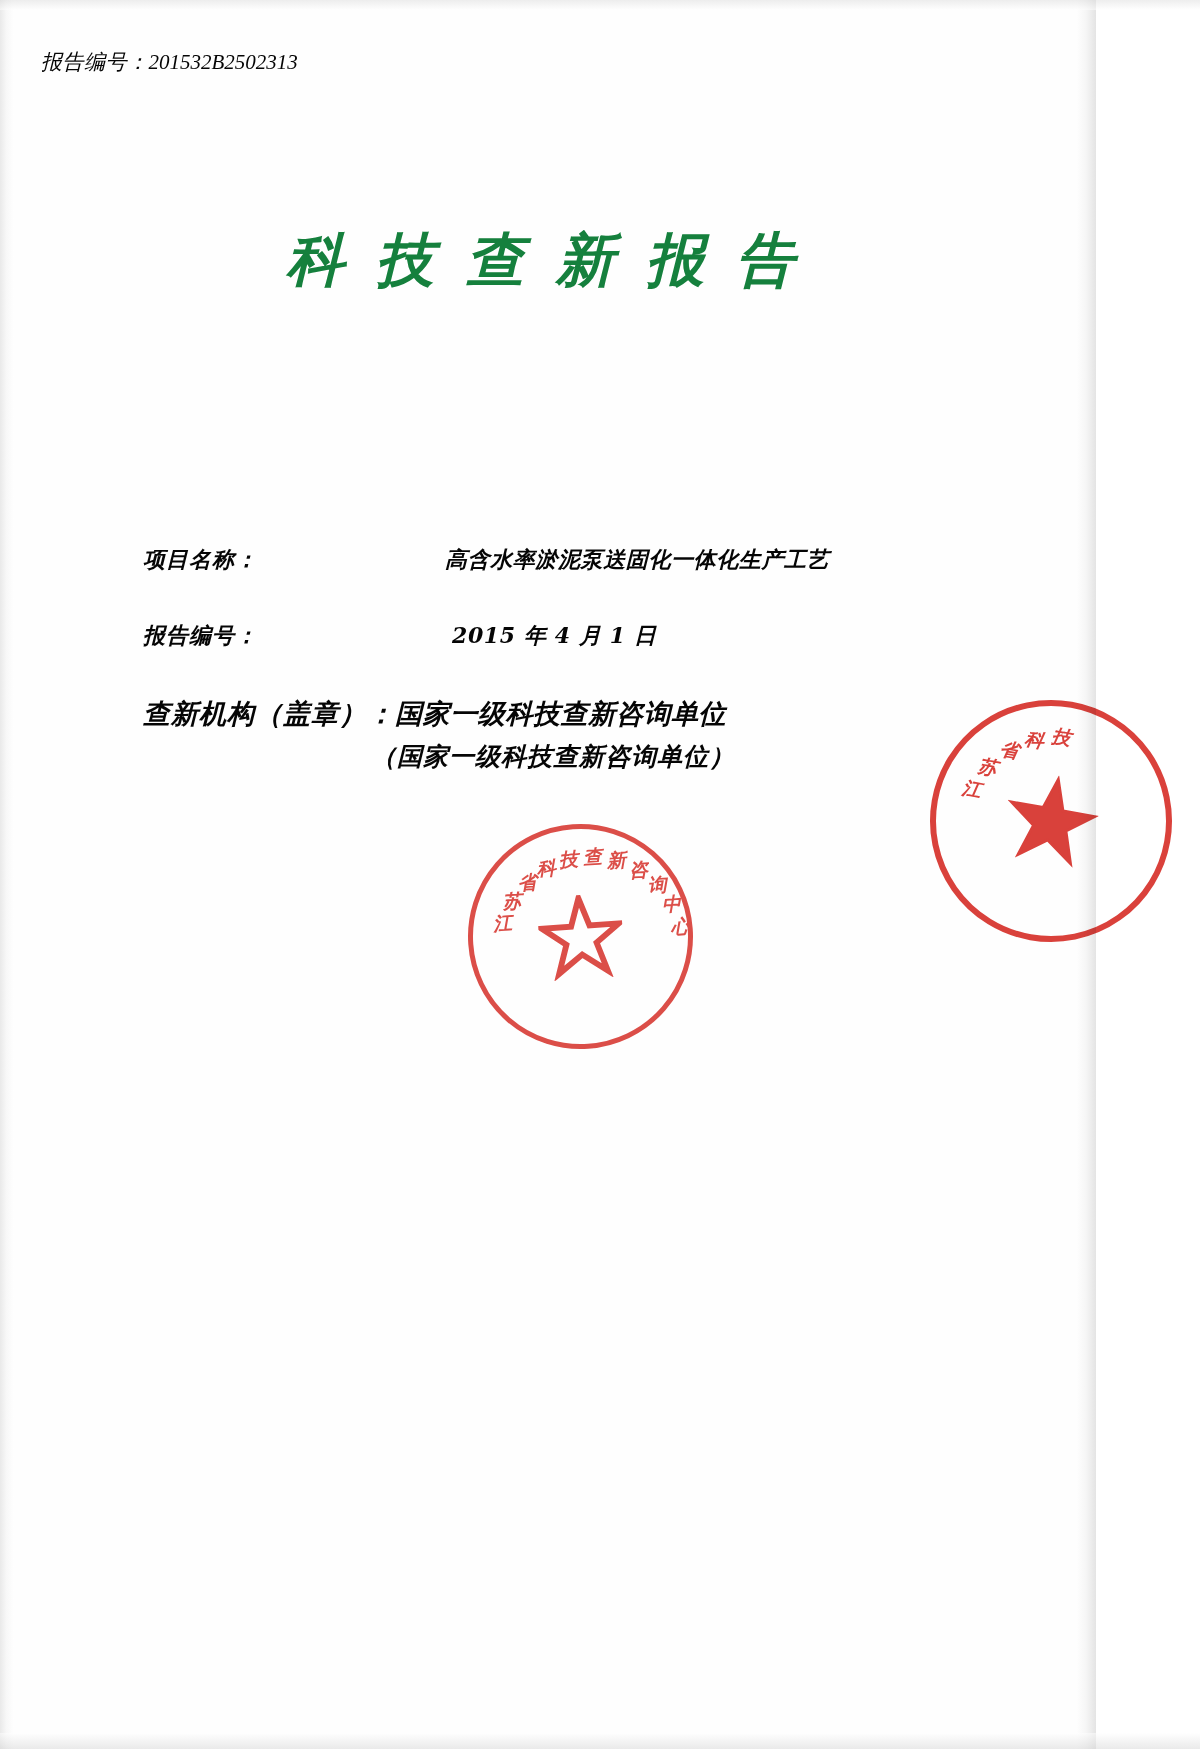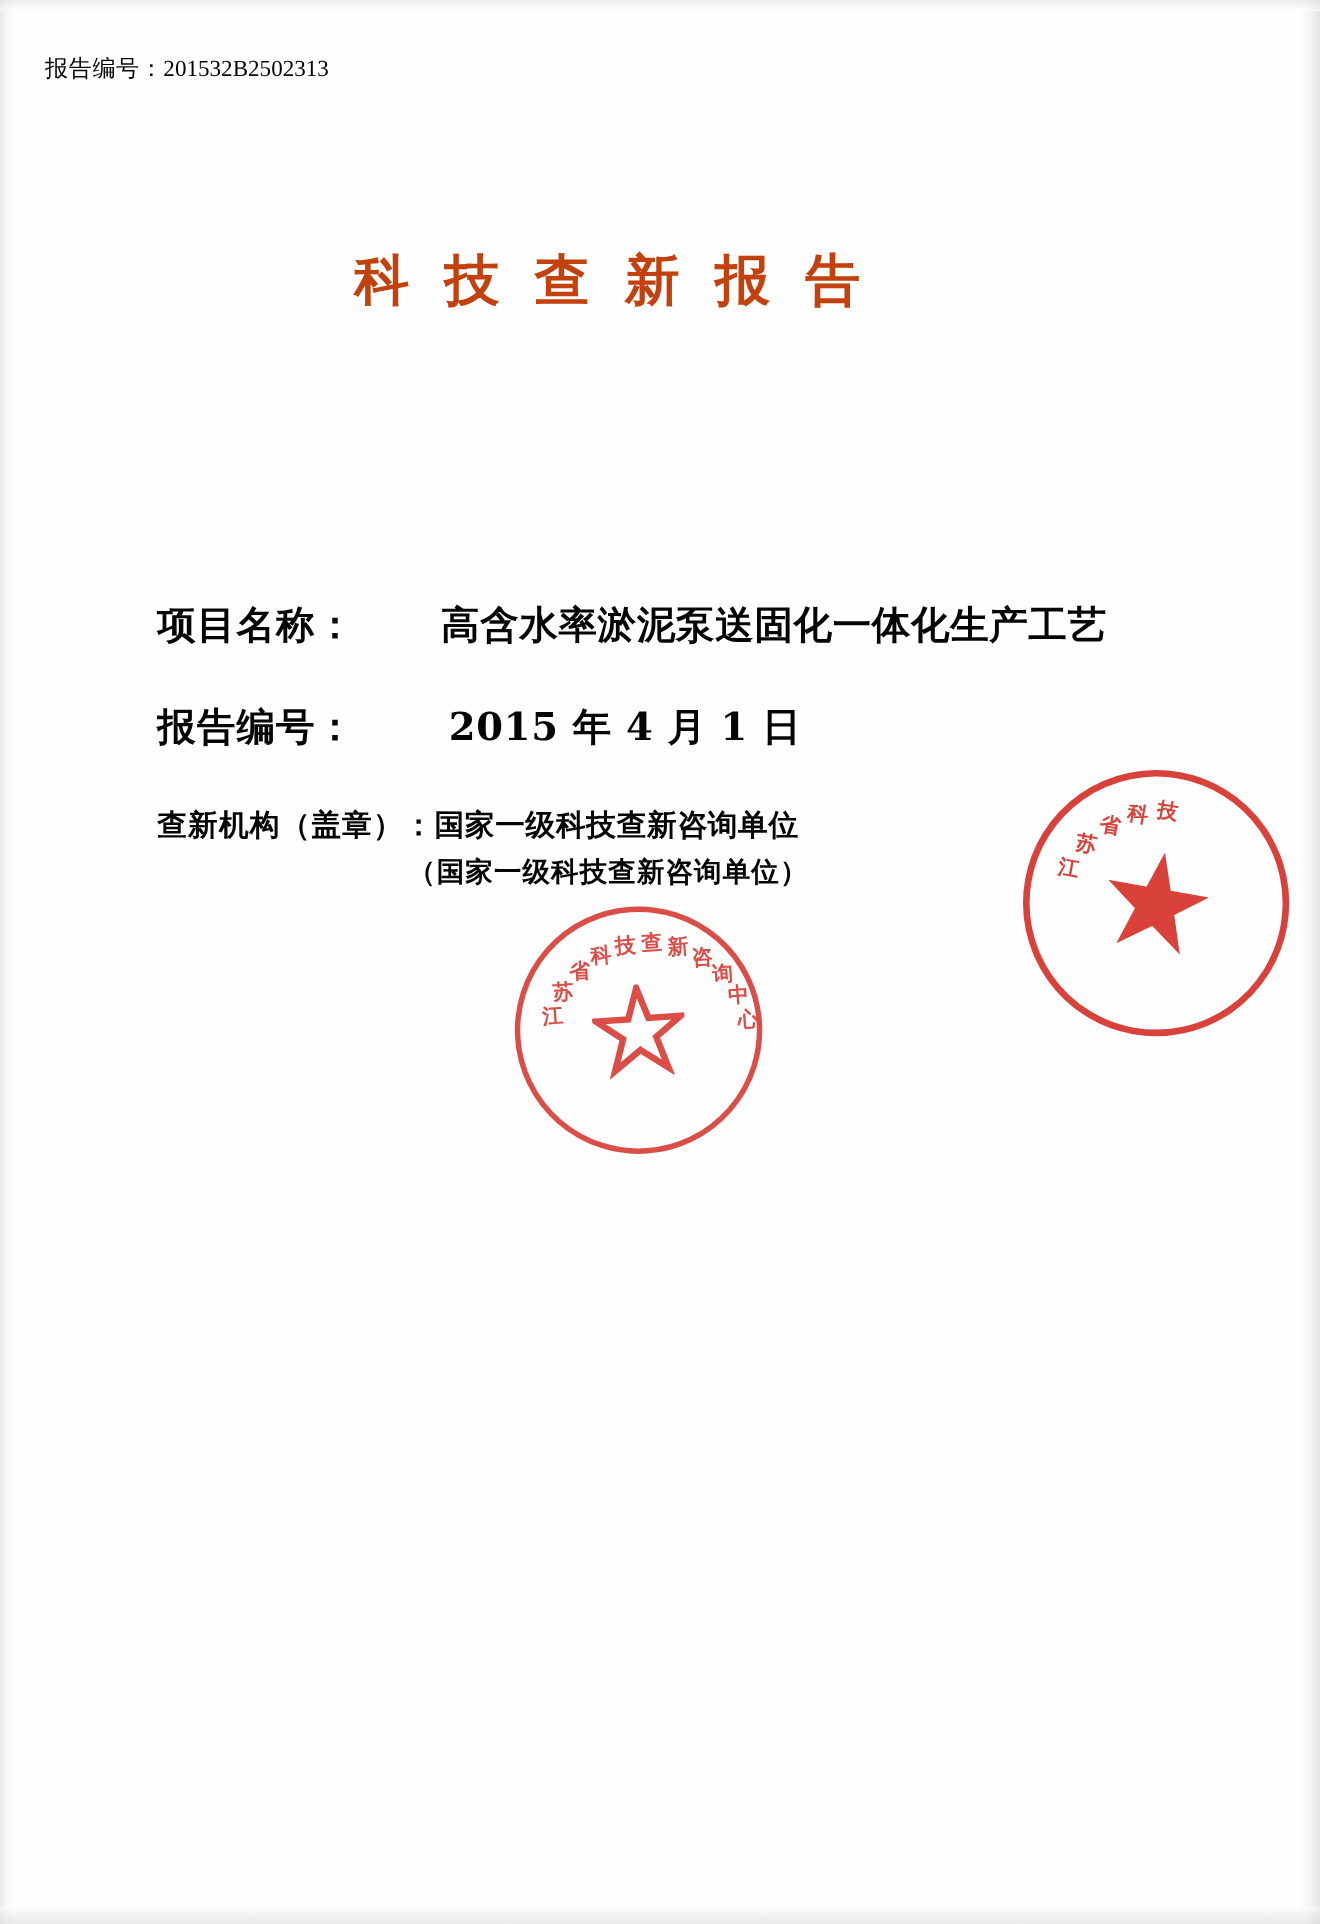--- a/index.html
+++ b/index.html
@@ -13,24 +13,25 @@
     position: relative;
     font-family: "DejaVu Serif", "Liberation Serif", serif;
     color: #050505;
     overflow: hidden;
   }
 
   
   .page {
     position: absolute;
     left: 0; top: 0;
-    width: 1200px;
+    width: 1096px;
     height: 1749px;
     background: #fefefe;
     box-sizing: border-box;
+    font-style: italic;
   }
   .scan-edge-left {
     position: absolute;
     left: 0; top: 0;
     width: 14px; height: 1749px;
     background: linear-gradient(to right, #d8d8d8 0%, #f2f2f2 45%, #ffffff 100%);
     opacity: .55;
   }
   .scan-edge-right {
     position: absolute;
@@ -65,46 +66,47 @@
     white-space: nowrap;
   }
   .report-no .num {
     font-family: "Liberation Serif", serif;
     letter-spacing: 0px;
   }
 
   
   .doc-title {
     position: absolute;
-    left: 12px;
+    left: 0;
     top: 222px;
     width: 1080px;
     text-align: center;
-    font-size: 50px;
+    font-size: 58px;
     font-weight: bold;
     letter-spacing: 32px;
     text-indent: 32px;
     font-family: "DejaVu Serif", "Liberation Serif", serif;
-    color: #c2410c;
+    color: #15803d;
   }
 
   
   .fields {
     position: absolute;
     left: 143px;
     top: 545px;
     width: 900px;
   }
   .field-row {
     display: flex;
     align-items: center;
     margin-bottom: 46px;
-    font-size: 35px;
+    font-size: 22px;
     line-height: 1.35;
     white-space: nowrap;
+    gap: 44px;
   }
   .field-label {
     font-weight: bold;
     letter-spacing: 1px;
   }
   .label-w1 { width: 258px; }      
   .label-w2 { width: 258px; }      
   .label-w3 { width: 265px; }      
   .label-w5 { width: 265px; }      
   .field-value {

